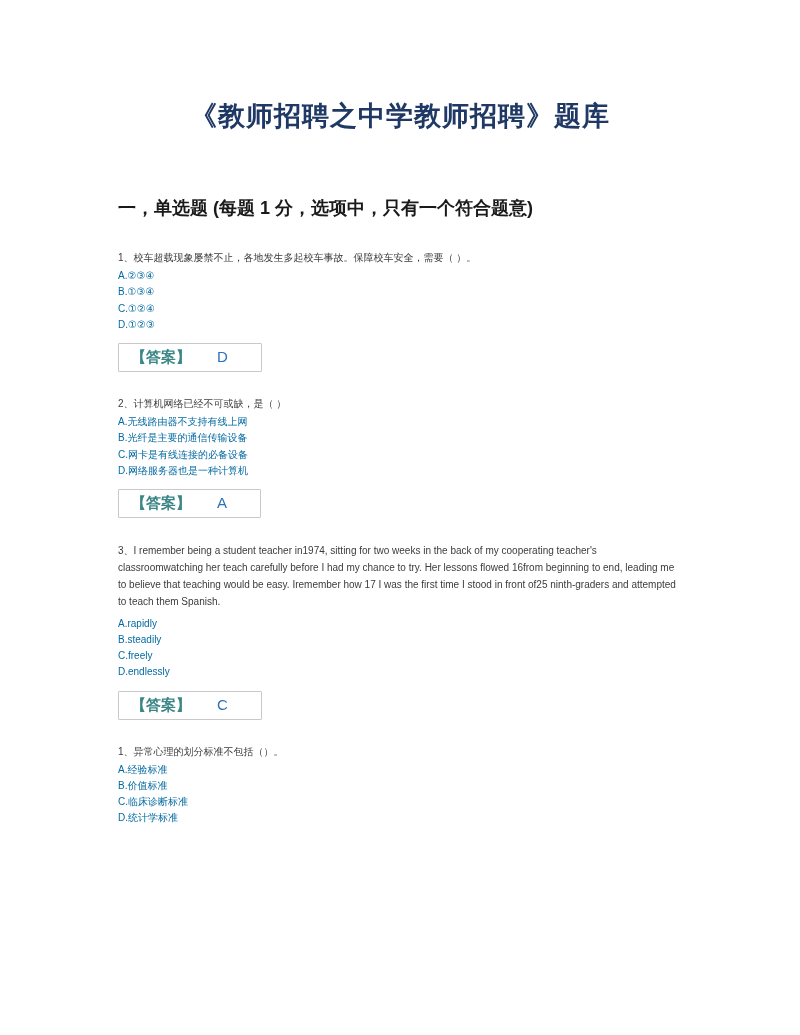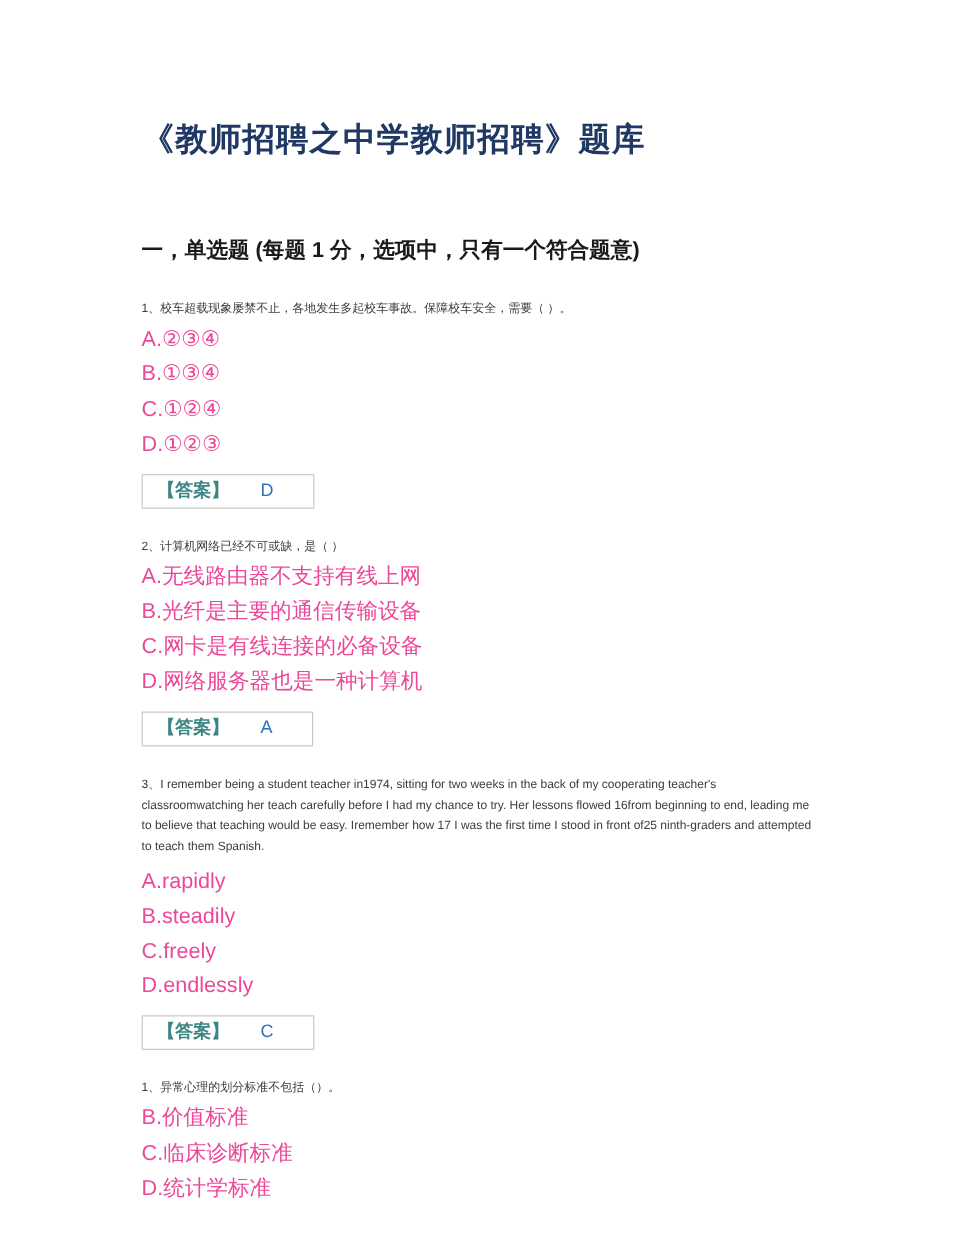--- a/index.html
+++ b/index.html
@@ -12,21 +12,21 @@
   .page {
     width: 800px;
     height: 1035px;
     margin: 0 auto;
     background: #ffffff;
     box-sizing: border-box;
     padding: 98px 118px 40px 118px;
     overflow: hidden;
   }
   .doc-title {
-    text-align: left;
+    text-align: center;
     font-size: 27px;
     font-weight: bold;
     color: #1f3864;
     letter-spacing: 1px;
     margin: 0 0 62px 0;
     font-family: "Liberation Serif", "DejaVu Serif", serif;
   }
   .section-heading {
     font-size: 18px;
     font-weight: bold;
@@ -36,24 +36,24 @@
   .question {
     margin: 0 0 10px 0;
   }
   .stem {
     font-size: 10px;
     line-height: 1.62;
     margin: 0 0 2px 0;
     color: #3b3b3b;
   }
   .option {
-    font-size: 18px;
+    font-size: 10px;
     line-height: 1.62;
     margin: 0;
-    color: #ec4899;
+    color: #0369a1;
   }
   .answer-box {
     display: inline-block;
     border: 1px solid #c9c9c9;
     border-radius: 1px;
     padding: 4px 33px 5px 12px;
     margin: 10px 0 14px 0;
     font-size: 15px;
     line-height: 1.2;
   }
@@ -108,18 +108,19 @@
     <p class="option">B.steadily</p>
     <p class="option">C.freely</p>
     <p class="option">D.endlessly</p>
     <div class="answer-box">
       <span class="answer-label">【答案】</span><span class="answer-value">C</span>
     </div>
   </section>
 
   <section class="question">
     <p class="stem">1、异常心理的划分标准不包括（）。</p>
+    <p class="option">A.经验标准</p>
     <p class="option">B.价值标准</p>
     <p class="option">C.临床诊断标准</p>
     <p class="option">D.统计学标准</p>
   </section>
 
 </div>
 
 </body></html>

